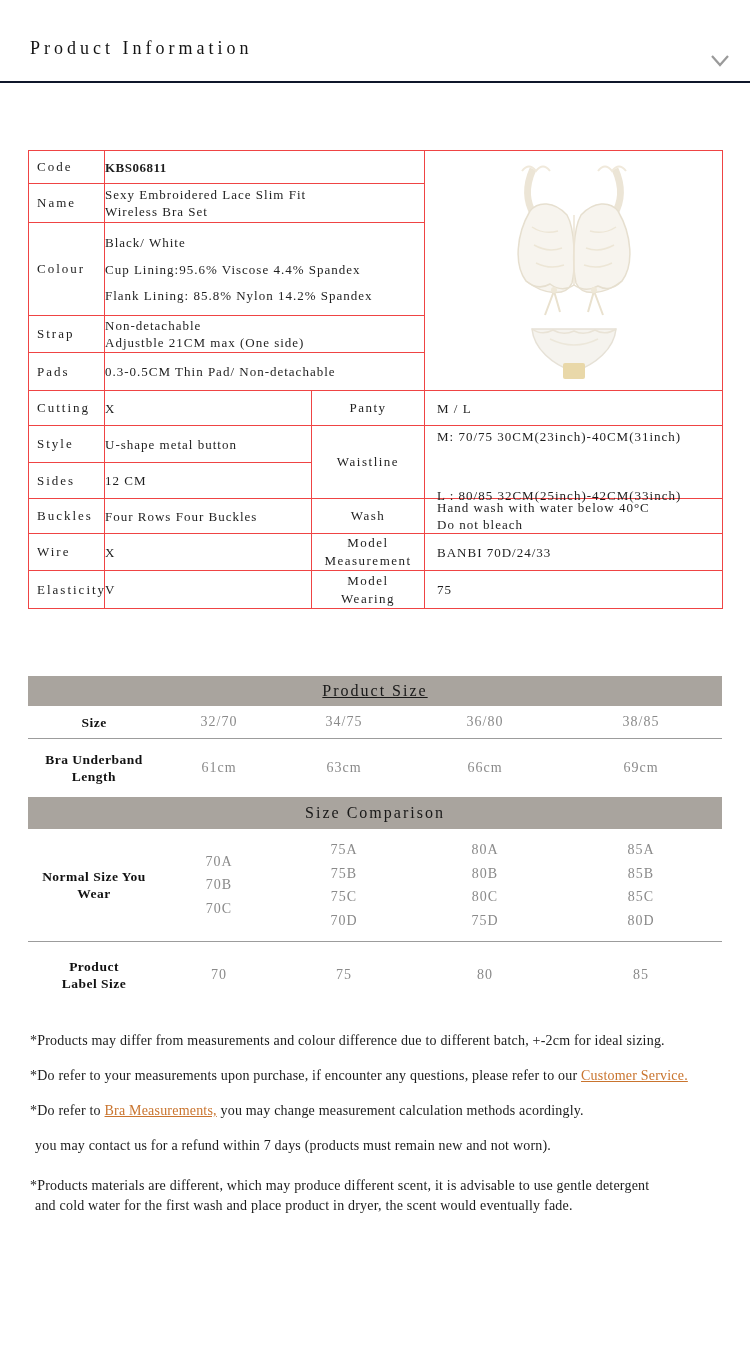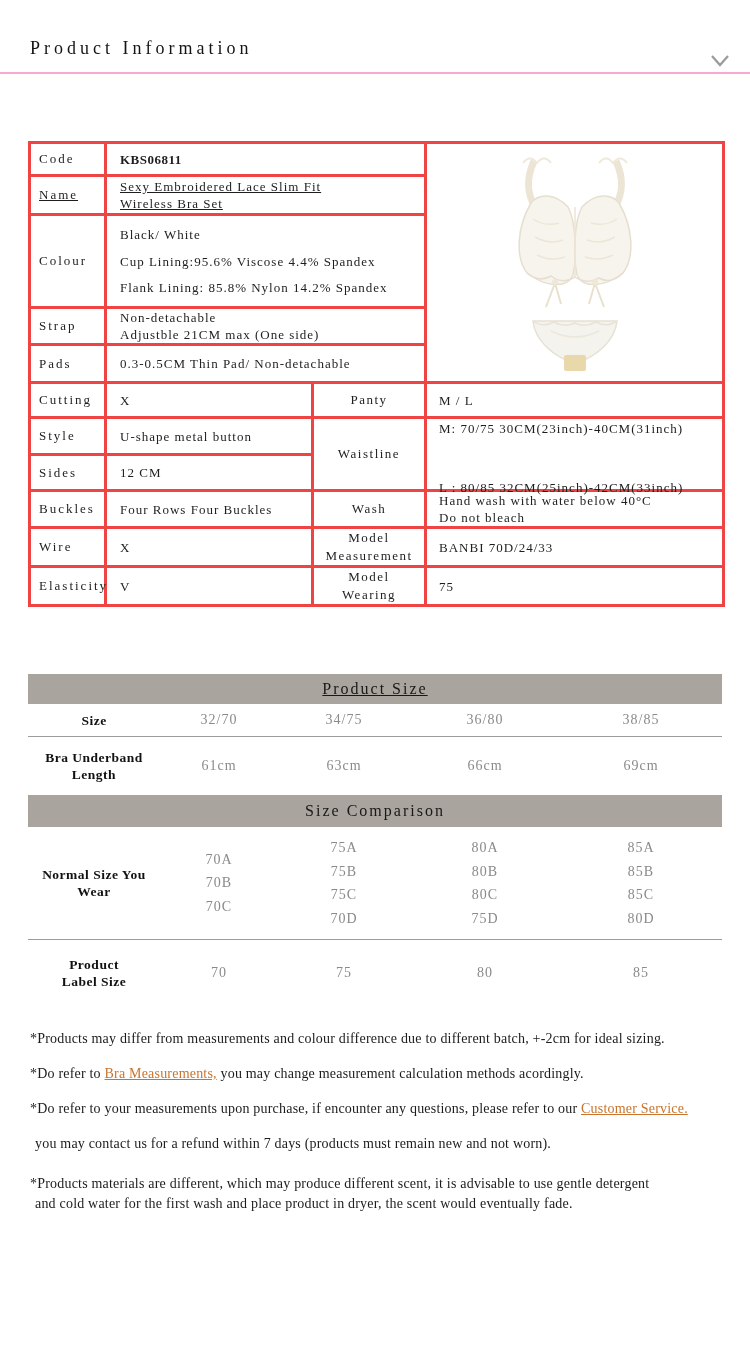--- a/index.html
+++ b/index.html
@@ -1,34 +1,34 @@
 <!DOCTYPE html>
 <html><head>
 <meta charset="utf-8">
 <style>
   * { margin:0; padding:0; box-sizing:border-box; }
   html,body { background:#ffffff; }
   body { font-family:"Liberation Serif","DejaVu Serif",serif; color:#1e1e1e; }
   .page { width:750px; min-height:1348px; margin:0 auto; background:#fff; position:relative; overflow:hidden; }
 
   
-  .hdr { height:74px; border-bottom:2px solid #f9a8d4; position:relative;padding-left:20px; }
+  .hdr { height:83px; border-bottom:2px solid #0f172a; position:relative;padding-left:20px; }
   .hdr-title { position:absolute; left:30px; top:38px; font-size:18px; font-weight:500;
                letter-spacing:4px; color:#141414; white-space:nowrap; }
   .chev { position:absolute; right:20px; top:54px; width:20px; height:14px; cursor:pointer; display:block; }
 
   
   .spec { margin:67px 28px 0 28px; }
   table.spec-table { border-collapse:collapse; width:694px; table-layout:fixed; font-size:13px; }
-  .spec-table td { border:3px solid #ef4444; vertical-align:middle; letter-spacing:1px; color:#1e1e1e; }
+  .spec-table td { border:1px solid #ef4444; vertical-align:middle; letter-spacing:1px; color:#1e1e1e; }
   td.lbl { padding-left:8px; letter-spacing:2px; }
-  td.val { padding-left:13px; line-height:17px; }
+  td.val { line-height:17px; }
   td.mid { text-align:center; padding:0 8px; line-height:18px; letter-spacing:1.5px; }
   td.rval { padding-left:12px; line-height:17px; }
-  tr.r-code { height:33px; }  tr.r-name { height:39px;text-decoration:underline; }  tr.r-colour { height:93px; }
+  tr.r-code { height:33px; }  tr.r-name { height:39px; }  tr.r-colour { height:93px; }
   tr.r-strap { height:37px; } tr.r-pads { height:38px; }  tr.r-cutting { height:35px; }
   tr.r-style { height:37px; } tr.r-sides { height:36px; } tr.r-buckles { height:35px; }
   tr.r-wire { height:37px; }  tr.r-elasticity { height:38px; }
   .colour-box { height:88px; display:flex; flex-direction:column; justify-content:space-evenly; }
   .waist-box { height:68px; display:flex; flex-direction:column; justify-content:space-around;gap:42px; }
   td.img-cell { padding:0; text-align:center; vertical-align:middle; background:#fff; }
 
   
   .band { margin:0 28px; background:#a9a49e; display:flex; align-items:center; justify-content:center;
           font-size:16px; letter-spacing:2px; color:#181818; }
@@ -226,22 +226,22 @@
   <div class="grid-row row-labelsize">
     <div class="gc gc-label" style="padding:0 24px;">Product Label Size</div>
     <div class="gc gc-1 gval">70</div>
     <div class="gc gc-2 gval">75</div>
     <div class="gc gc-3 gval">80</div>
     <div class="gc gc-4 gval">85</div>
   </div>
 
   <div class="notes">
     <div class="note">*Products may differ from measurements and colour difference due to different batch, +-2cm for ideal sizing.</div>
+    <div class="note"><span>*Do refer to your measurements upon purchase, if encounter any questions, please refer to our </span><a>Customer Service.</a></div>
     <div class="note"><span>*Do refer to </span><a>Bra Measurements,</a><span> you may change measurement calculation methods acordingly.</span></div>
-    <div class="note"><span>*Do refer to your measurements upon purchase, if encounter any questions, please refer to our </span><a>Customer Service.</a></div>
     <div class="note">
         <div class="l2">you may contact us for a refund within 7 days (products must remain new and not worn).</div>
       </div>
     <div class="note" style="margin-top:20px;">
         <div>*Products materials are different, which may produce different scent, it is advisable to use gentle detergent</div>
         <div class="l2">and cold water for the first wash and place product in dryer, the scent would eventually fade.</div>
       </div>
   </div>
 
 </div>

